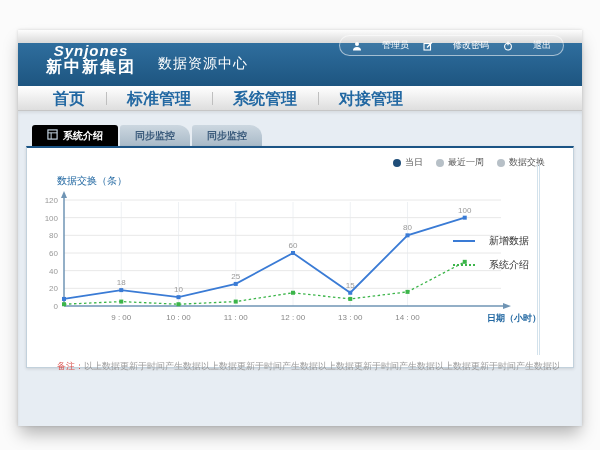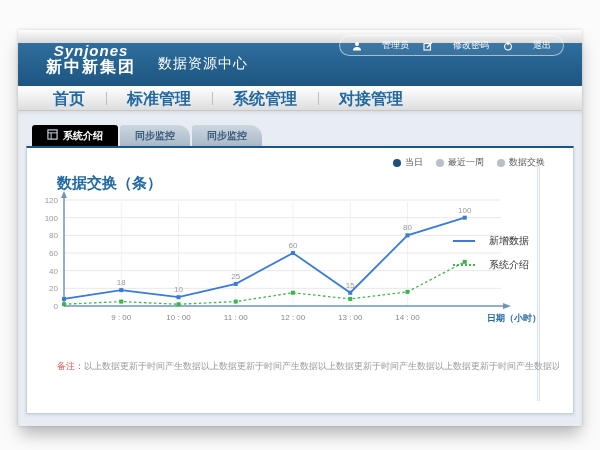--- a/index.html
+++ b/index.html
@@ -52,29 +52,29 @@
   .tabs { display: flex; height: 21px; align-items: flex-end; padding-left: 6px; }
   .tab {
     height: 21px; display: flex; align-items: center; gap: 5px;
     padding: 0 15px; font-size: 10px; font-weight: bold; cursor: pointer;
     background: linear-gradient(#ccd7e0, #a9bac8); color: #3d5d7d;
     border-radius: 3px 12px 0 0; margin-right: 2px;
   }
   .tab.active { background: #000000; color: #fff; border-radius: 3px 3px 0 0; text-align: right; }
   .panel {
     background: #fff; border: 1px solid #c2d1dc; border-top: 2px solid #1b5485;
-    height: 268px; position: relative; box-shadow: 0 1px 3px rgba(0,0,0,0.12); padding-left: 11px;
+    height: 222px; position: relative; box-shadow: 0 1px 3px rgba(0,0,0,0.12); padding-left: 11px;
   }
   
   .radio-row { position: absolute; top: 8px; right: 28px; display: flex; gap: 13px; font-size: 9px; color: #555; }
   .radio-item { display: flex; align-items: center; gap: 4px; cursor: pointer; }
   .radio-dot { width: 8px; height: 8px; border-radius: 50%; background: #b7c0c7; }
   .radio-dot.selected { background: #1f4e79; }
   
-  .ylabel { position: absolute; top: 26px; left: 30px; font-size: 15px; font-weight: bold; color: #2268a2; }
+  .ylabel { position: absolute; top: 26px; left: 30px; font-size: 10px; font-weight: normal; color: #2268a2; }
   .chart-area { position: absolute; top: 40px; left: 14px; }
   .chart-legend { position: absolute; top: 86px; right: 44px; display: flex; flex-direction: column; gap: 10px; font-size: 10px; color: #333; }
   .legend-row { display: flex; align-items: center; gap: 14px; }
   .legend-sample { width: 22px; height: 0; }
   .v-divider { position: absolute; top: 16px; bottom: 12px; right: 33px; width: 3px;
     border-left: 1px solid #d3e2ec; border-right: 1px solid #d3e2ec; }
   
   .note { position: absolute; top: 212px; left: 30px; right: 14px; font-size: 9px; color: #9a9a9a; white-space: nowrap; overflow: hidden; }
   .note-red { color: #d9534f; }
 </style>

